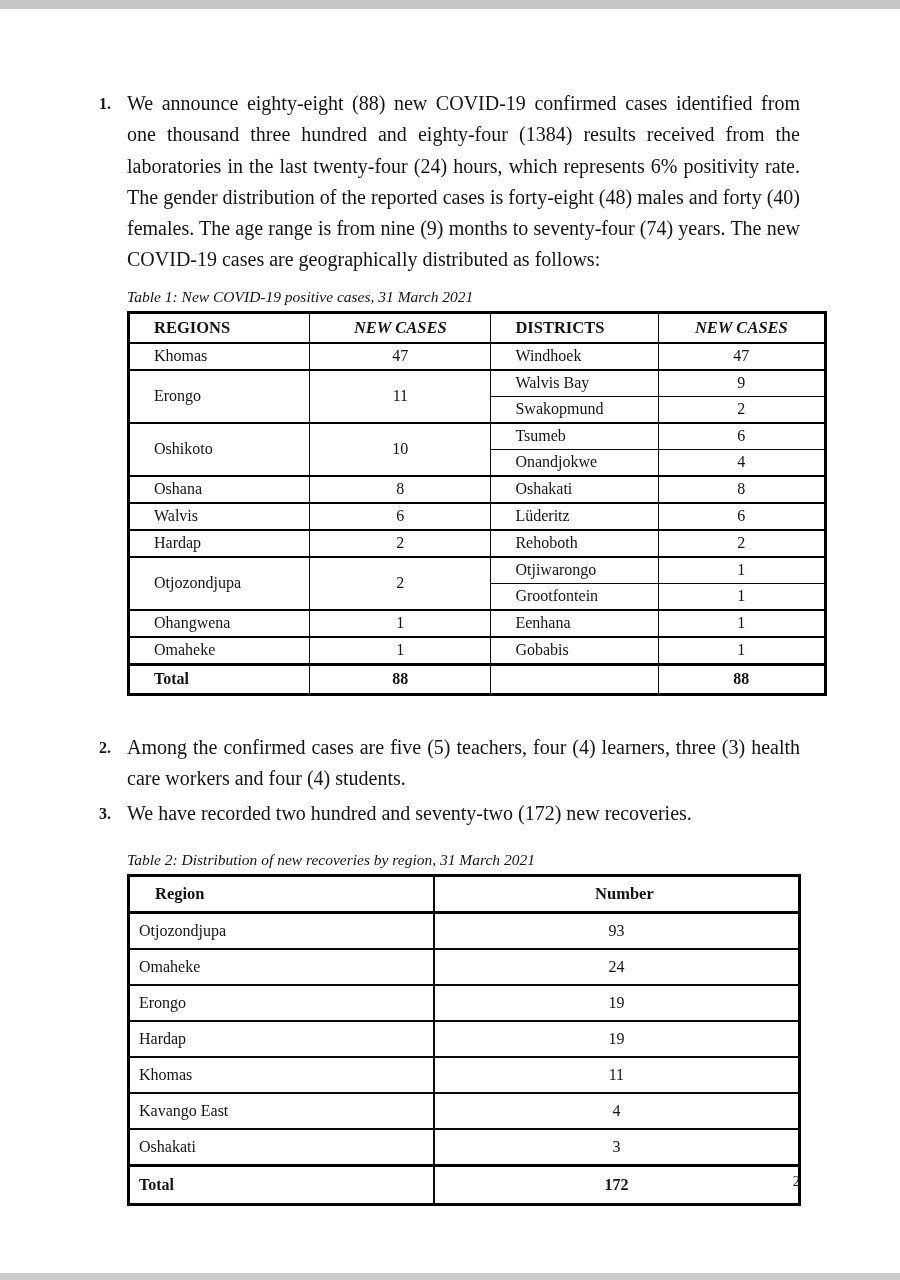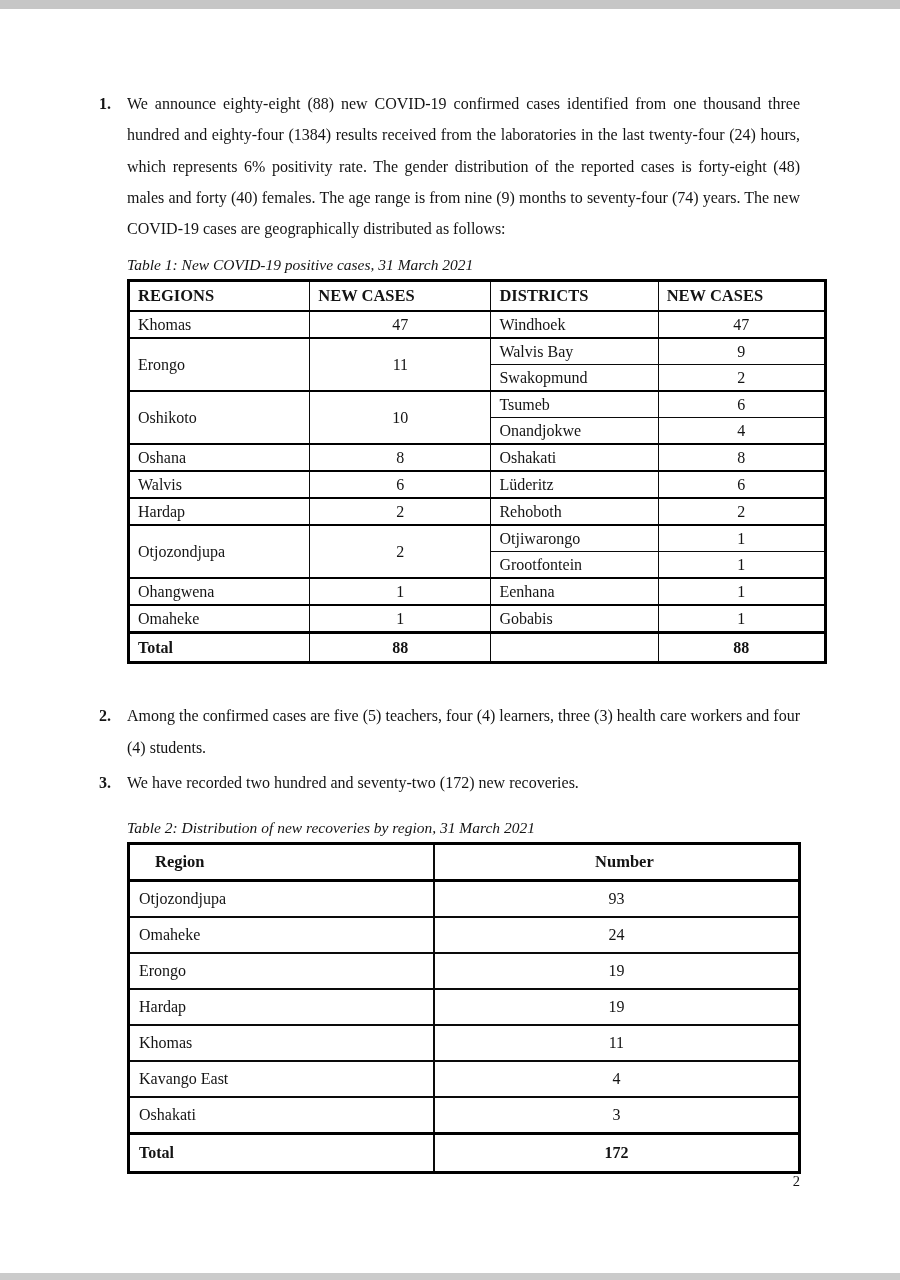--- a/index.html
+++ b/index.html
@@ -23,44 +23,44 @@
   .content { padding: 88px 72px 0 99px; }
 
   
   .para { display: flex; width: 701px; }
   .para .marker {
     width: 28px; flex-shrink: 0;
     font-weight: bold; font-size: 16px; line-height: 31.3px;
   }
   .para .ptext {
     flex: 1; text-align: justify;
-    font-size: 16px; line-height: 31.3px;
+    font-size: 20px; line-height: 31.3px;
   }
   .para-2 { margin-top: 36px; }
   .para-3 { margin-top: 4px; }
 
   
   .tcaption {
     font-style: italic; font-size: 15.5px; line-height: 19px;
     margin: 11px 0 5px 28px;
   }
   .tcaption-2 { margin-top: 20px; }
 
   
   table { border-collapse: collapse; table-layout: fixed; }
   .t1 { margin-left: 28px; width: 700px; border: 3px solid #000; }
   .t1 th, .t1 td {
     border: 1px solid #0a0a0a;
-    font-size: 16px; padding: 1px 8px;
+    font-size: 16px; padding: 1px 24px;
     overflow: hidden; white-space: nowrap; margin-top: 40px;
   }
   .t1 th { height: 26px; text-align: left; border-bottom: 2px solid #000; font-size: 16.5px; }
   .t1 td { height: 23px; vertical-align: middle; }
   .t1 .c { text-align: center; }
-  .t1 .ar { text-align: left; }
+  .t1 .ar { text-align: center; font-style: italic; }
   .t1 tr.grp > td { border-top: 2px solid #000; }
   .t1 tr.total > td { border-top: 3px solid #000; font-weight: bold; height: 25px; }
   .col-region { width: 26%; } .col-cases1 { width: 26%; }
   .col-district { width: 24%; } .col-cases2 { width: 24%; }
 
   
   .t2 { margin-left: 28px; width: 674px; border: 3px solid #000; }
   .t2 th, .t2 td {
     border: 2px solid #0a0a0a;
     font-size: 16px; padding: 2px 9px;

